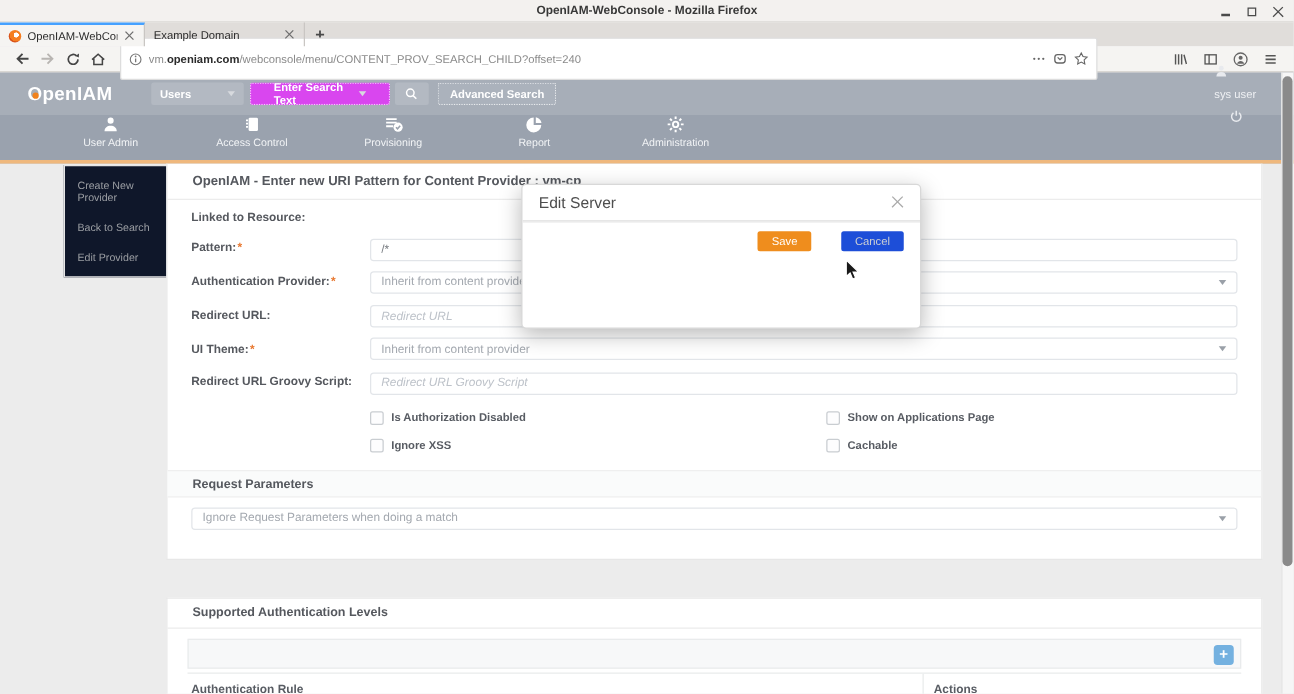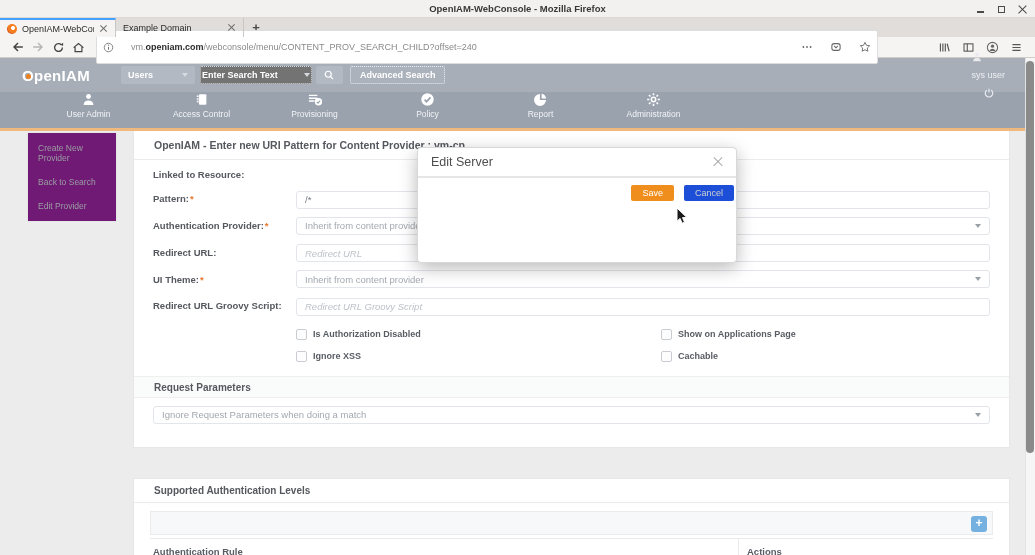--- a/index.html
+++ b/index.html
@@ -27,51 +27,51 @@
              background:radial-gradient(circle at 60% 40%, #ffffff 0 22%, #f57d1f 26% 60%, #d9541a 62% 100%); }
   .tab-close { width:9px; height:9px; position:relative; flex:none; margin-left:auto; }
   .tab-close::before,.tab-close::after { content:""; position:absolute; left:0; top:4px; width:9px; height:1.2px; background:#6d6d6d; }
   .tab-close::before { transform:rotate(45deg);} .tab-close::after { transform:rotate(-45deg);}
   .newtab { width:24px; display:flex; align-items:center; justify-content:center; color:#4a4a4a;
             font-size:13px; font-weight:bold; }
 
   .toolbar { height:21px; background:#f5f4f2; border-bottom:1px solid #d0cdc9; display:flex; align-items:center; padding:0 8px; }
   .tb-btn { width:20px; height:17px; display:flex; align-items:center; justify-content:center; border-radius:2px; }
   .urlbar { margin-left:8px; width:782px; height:16px; background:#fff; border:1px solid #ddd; border-radius:2px;
-            display:flex; align-items:center; padding:16px 6px; gap:17px; }
+            display:flex; align-items:center; padding:16px 6px; gap:5px; }
   .url-text { flex:1; font-size:9px; color:#8a8a8a; white-space:nowrap; overflow:hidden; }
   .url-text b { color:#2b2b2b; font-weight:bold; }
   .tb-right { margin-left:auto; display:flex; align-items:center; gap:11px; padding-right:4px; }
 
   
   .appheader { height:34px; background:#a7aeb8; display:flex; align-items:center; padding:0 22px; }
   .logo { font-size:15px; font-weight:bold; color:#fff; letter-spacing:.3px; position:relative; }
   .logo-dot { position:absolute; left:3.5px; top:7px; width:5px; height:5px; border-radius:50%; background:#f0821e; }
   .searchgroup { display:flex; align-items:center; margin-left:31px; }
   .scope-select { width:74px; height:18px; background:#b3b9c2; border-radius:2px; display:flex; align-items:center;
                   justify-content:space-between; padding:0 7px; font-size:9px; font-weight:bold; color:#fff; }
   .chev-w { width:0; height:0; border-left:3.5px solid transparent; border-right:3.5px solid transparent; border-top:4px solid #d7dade; }
   .search-combo { width:112px; height:18px; margin-left:5px; border:1px dotted rgba(255,255,255,.75); border-radius:2px;
-                  background:#737373; display:flex; align-items:center; justify-content:space-between; padding:0 1px;
+                  background:#d946ef; display:flex; align-items:center; justify-content:space-between; padding:0 18px;
                   font-size:9px; font-weight:bold; color:#fff; }
   .search-btn { width:27px; height:18px; margin-left:4px; background:#b3b9c2; border-radius:2px; display:flex; align-items:center; justify-content:center; }
   .adv-btn { height:18px; margin-left:7px; border:1px dotted rgba(255,255,255,.75); border-radius:2px; background:#abb2bc;
              display:flex; align-items:center; padding:0 9px; font-size:9px; font-weight:bold; color:#fff; }
   .user-area { margin-left:auto; display:flex; align-items:flex-start; gap:7px; color:#eef0f3; font-size:9px; padding-right:8px;flex-direction:column; }
   .user-area .pwr { margin-left:12px; }
 
   
   .navbar { height:39px; background:#9aa2ae; border-bottom:3px solid #efb87d; display:flex; padding-left:32px; }
   .nav-item { width:113px; display:flex; flex-direction:column; align-items:center; justify-content:flex-start; gap:2px; }
   .nav-label { font-size:8.5px; color:#f2f4f6; }
 
   
   .page { position:absolute; left:0; top:131px; right:0; bottom:0; background:#ececec; }
 
-  .sidebar { position:absolute; left:27px; top:1px; width:90px; background:#701a75; border:1px solid #e6e6e6; padding:3px 0; }
+  .sidebar { position:absolute; left:51px; top:1px; width:90px; background:#0f172a; border:1px solid #e6e6e6; padding:3px 0; }
   .side-item { padding:7px 10px; font-size:8.5px; color:#9b9ea3; cursor:pointer; }
 
   .panel { position:absolute; left:133px; width:877px; background:#fff; border:1px solid #e7e7e7; }
   .panel1 { top:0; border-top:none; }
   .panel-title { height:29px; line-height:29px; padding:0 20px; border-bottom:1px solid #ececec;
                  font-size:10.5px; font-weight:bold; color:#55585e; }
   .form { padding:4px 19px 6px; }
   .row-static { height:22px; line-height:22px; font-size:9.5px; font-weight:bold; color:#55585e; }
   .frow { display:flex; align-items:center; margin-top:8px; }
   .flabel { width:143px; font-size:9.5px; font-weight:bold; color:#55585e; flex:none; }
@@ -113,21 +113,21 @@
   .modal-header { height:29px; border-bottom:1px solid #e6e6e6; display:flex; align-items:center; padding:0 13px; }
   .modal-title { font-size:12.5px; color:#4e4e4e; }
   .modal-close { margin-left:auto; width:10px; height:10px; position:relative; cursor:pointer; }
   .modal-close::before,.modal-close::after { content:""; position:absolute; left:-1px; top:4.4px; width:12px; height:1.3px; background:#a9a9a9; }
   .modal-close::before{ transform:rotate(45deg);} .modal-close::after{ transform:rotate(-45deg);}
   .modal-body { position:relative; height:52px; }
   .modal-label { position:absolute; left:13px; top:19px; font-size:9.5px; font-weight:bold; color:#4a4e54; }
   .modal-input { position:absolute; left:116px; top:13px; width:171px; height:22px; border:1px solid #6fafe4; border-radius:3px;
                  box-shadow:0 0 3px rgba(90,160,220,.45); background:#fff; }
   .caret { position:absolute; left:6px; top:5px; width:1px; height:12px; background:#3c3c3c; }
-  .modal-footer { height:31px; border-top:1px solid #e6e6e6; display:flex; align-items:center; justify-content:flex-end; gap:10px; padding:0 2px; }
+  .modal-footer { height:31px; border-top:1px solid #e6e6e6; display:flex; align-items:center; justify-content:flex-end; gap:24px; padding:0 13px; }
   .btn { height:16px; border:none; border-radius:2px; font-size:9px; font-family:"Liberation Sans", sans-serif;
          display:flex; align-items:center; padding:0 11px; cursor:pointer; }
   .btn-save { background:#ef8d1d; color:#fff; }
   .btn-cancel { background:#1d4ed8; color:#cfd1d3; }
 
   .cursor { position:absolute; left:676px; top:207px; z-index:20; }
 </style>
 </head>
 <body>
 
@@ -264,27 +264,20 @@
   <div class="nav-item">
     <svg width="16" height="15" viewBox="0 0 17 16">
         <path d="M2 3.6h9M2 6.6h9M2 9.6h6" stroke="#fff" stroke-width="1.5"></path>
         <circle cx="12.2" cy="10.4" r="3.9" fill="#fff"></circle>
         <path d="M10.4 10.5l1.3 1.3 2.3-2.6" fill="none" stroke="#9aa2ae" stroke-width="1.3"></path>
       </svg>
     <span class="nav-label">Provisioning</span>
   </div>
   <div class="nav-item">
     <svg width="15" height="15" viewBox="0 0 16 16">
-        <circle cx="8" cy="8" r="6.6" fill="#fff"></circle>
-        <path d="M4.9 8.2l2.1 2.1 4.2-4.6" fill="none" stroke="#9aa2ae" stroke-width="1.8"></path>
-      </svg>
-    <span class="nav-label">Policy</span>
-  </div>
-  <div class="nav-item">
-    <svg width="15" height="15" viewBox="0 0 16 16">
         <path d="M7.4 2.1A6.4 6.4 0 1 0 13.9 8.6L7.4 8.6Z" fill="#fff"></path>
         <path d="M9.2 1.9A6.4 6.4 0 0 1 14.1 6.8L9.2 6.8Z" fill="#fff"></path>
       </svg>
     <span class="nav-label">Report</span>
   </div>
   <div class="nav-item">
     <svg width="15" height="15" viewBox="0 0 16 16">
         <circle cx="8" cy="8" r="2.3" fill="none" stroke="#fff" stroke-width="1.6"></circle>
         <path d="M8 1.2v2.3M8 12.5v2.3M1.2 8h2.3M12.5 8h2.3M3.2 3.2l1.6 1.6M11.2 11.2l1.6 1.6M12.8 3.2l-1.6 1.6M4.8 11.2l-1.6 1.6" stroke="#fff" stroke-width="1.7"></path>
       </svg>

